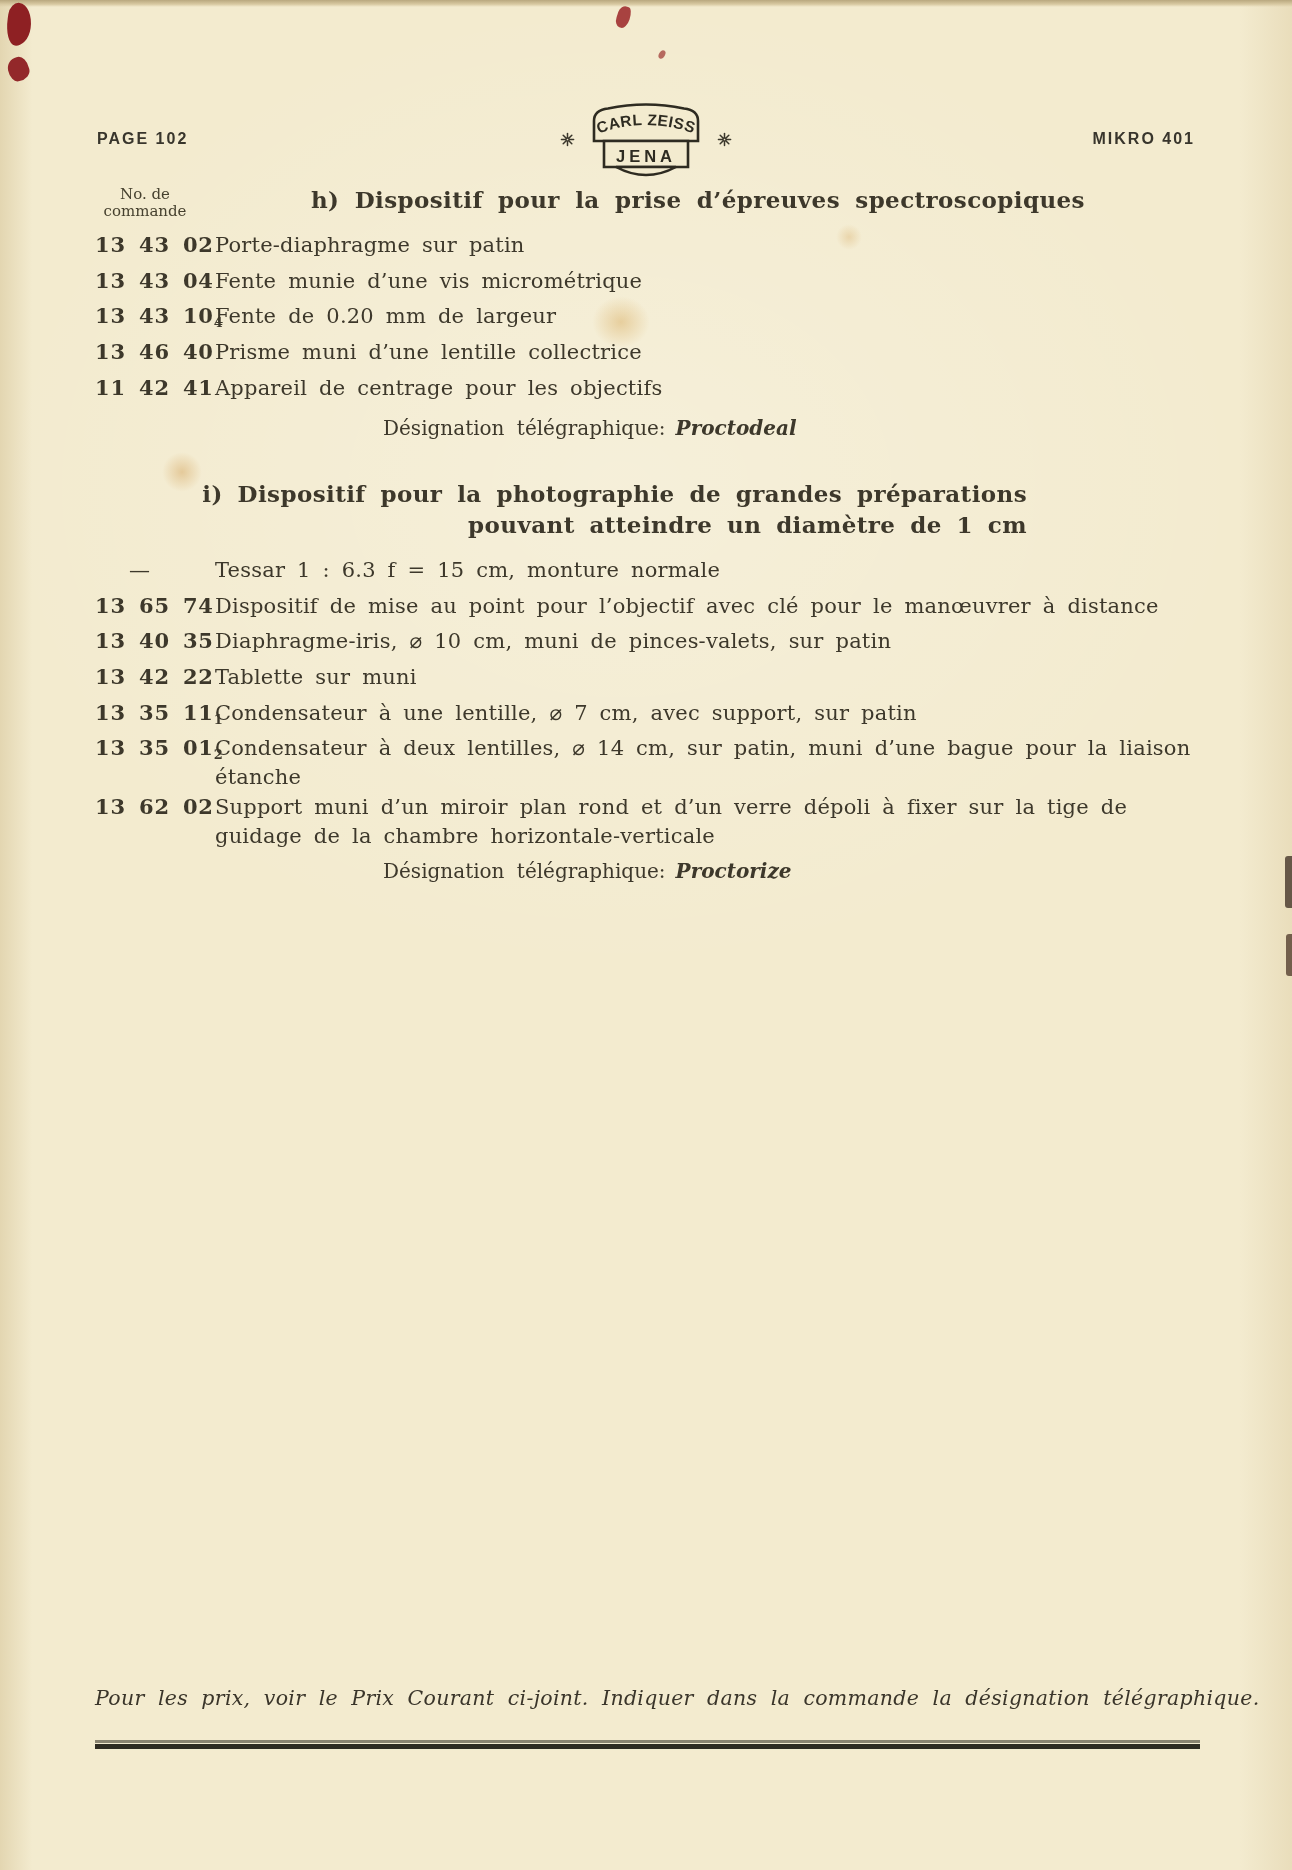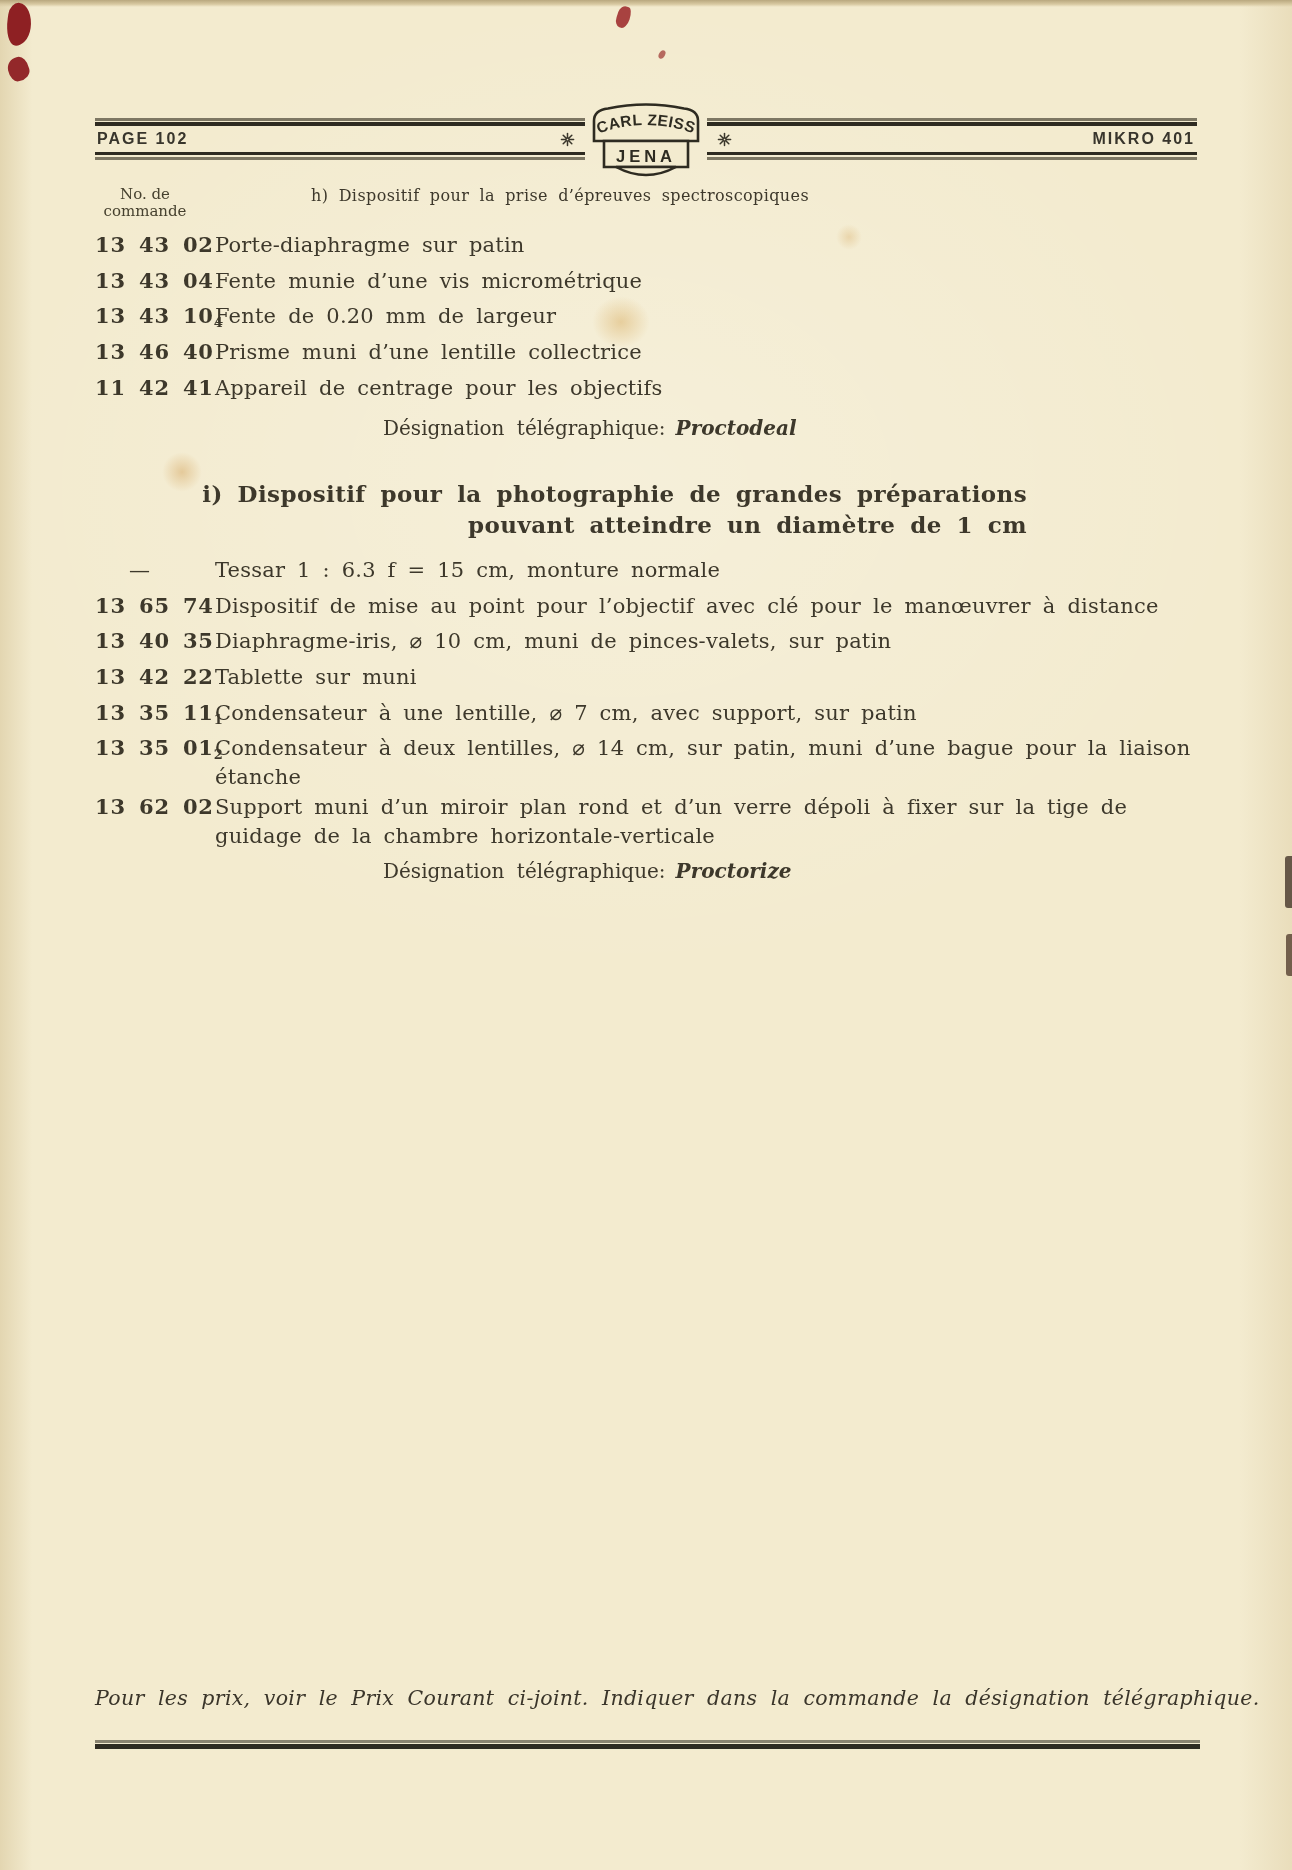--- a/index.html
+++ b/index.html
@@ -23,35 +23,35 @@
   .red-blob-2{left:8px;top:57px;width:21px;height:24px;background:#93282a;border-radius:55% 45% 60% 40%/50% 60% 40% 55%;transform:rotate(-12deg);}
   .red-streak{left:617px;top:6px;width:13px;height:22px;background:#a03030;border-radius:60% 40% 50% 50%/40% 60% 55% 45%;transform:rotate(18deg);opacity:.9;}
   .red-speck{left:659px;top:50px;width:6px;height:9px;background:#a64a42;border-radius:50%;transform:rotate(30deg);opacity:.8;}
   .stain-1{left:592px;top:296px;width:58px;height:52px;background:radial-gradient(ellipse,rgba(214,168,88,.45),rgba(214,168,88,0) 70%);}
   .stain-2{left:162px;top:452px;width:40px;height:40px;background:radial-gradient(ellipse,rgba(205,150,70,.4),rgba(205,150,70,0) 70%);}
   .stain-3{left:836px;top:224px;width:26px;height:26px;background:radial-gradient(ellipse,rgba(210,160,80,.3),rgba(210,160,80,0) 70%);}
   .edge-dash-1{right:0;top:856px;width:7px;height:52px;background:#4f3f33;border-radius:3px 0 0 3px;opacity:.85;}
   .edge-dash-2{right:0;top:934px;width:6px;height:42px;background:#553f30;border-radius:3px 0 0 3px;opacity:.8;}
   
   .header-band{position:relative;margin:118px 95px 0 95px;height:42px;display:flex;align-items:stretch;}
-  .h-seg{flex:1;display:flex;flex-direction:column;justify-content:space-between;}
+  .h-seg{flex:1;display:flex;flex-direction:row;justify-content:space-between;}
   .dbl-rule{height:8px;background:linear-gradient(180deg,#7d7763 0 3px,rgba(0,0,0,0) 3px 4.5px,#2e2b21 4.5px 8px);}
   .dbl-rule.lower{background:linear-gradient(180deg,#2e2b21 0 3.5px,rgba(0,0,0,0) 3.5px 5px,#7d7763 5px 8px);}
   .h-mid{flex:1;display:flex;align-items:center;justify-content:space-between;padding:0 10px 0 2px;}
   .h-seg.right .h-mid{padding:0 2px 0 10px;}
   .h-text{font-family:"Liberation Sans","DejaVu Sans",sans-serif;font-size:16px;font-weight:700;
     letter-spacing:2px;color:#38352c;white-space:nowrap;}
   .flower{width:15px;height:15px;}
   .logo-slot{width:122px;position:relative;}
   .logo-svg{position:absolute;left:0;top:-15px;width:122px;height:80px;}
   
   .content{margin:26px 95px 0 95px;}
   .row{display:grid;grid-template-columns:100px 1fr;column-gap:20px;align-items:baseline;}
   .order-label{font-size:15px;line-height:17px;text-align:center;color:#46412f;align-self:end;padding-bottom:2px;}
-  .h-heading{font-weight:400;font-size:16px;letter-spacing:.4px;word-spacing:.30em;padding-left:96px;}
+  .h-heading{font-weight:700;font-size:23px;letter-spacing:.4px;word-spacing:.30em;padding-left:96px;}
   .items{margin-top:8px;}
   .item{font-size:21px;line-height:29px;word-spacing:.24em;letter-spacing:.2px;}
   .num{font-weight:700;white-space:nowrap;letter-spacing:.8px;}
   .num-dash{font-weight:400;padding-left:34px;display:inline-block;}
   sub{font-size:.62em;font-weight:700;vertical-align:-0.28em;}
   .telegraphic{margin-top:8px;padding-left:288px;font-size:20px;word-spacing:.30em;}
   .teleg-name{font-style:italic;font-weight:700;padding-left:10px;margin-top:43px;}
   .i-heading{margin-top:38px;text-align:right;padding-right:170px;font-weight:700;font-size:23px;
     line-height:31px;letter-spacing:.4px;word-spacing:.28em;}
   .items-i{margin-top:16px;}

